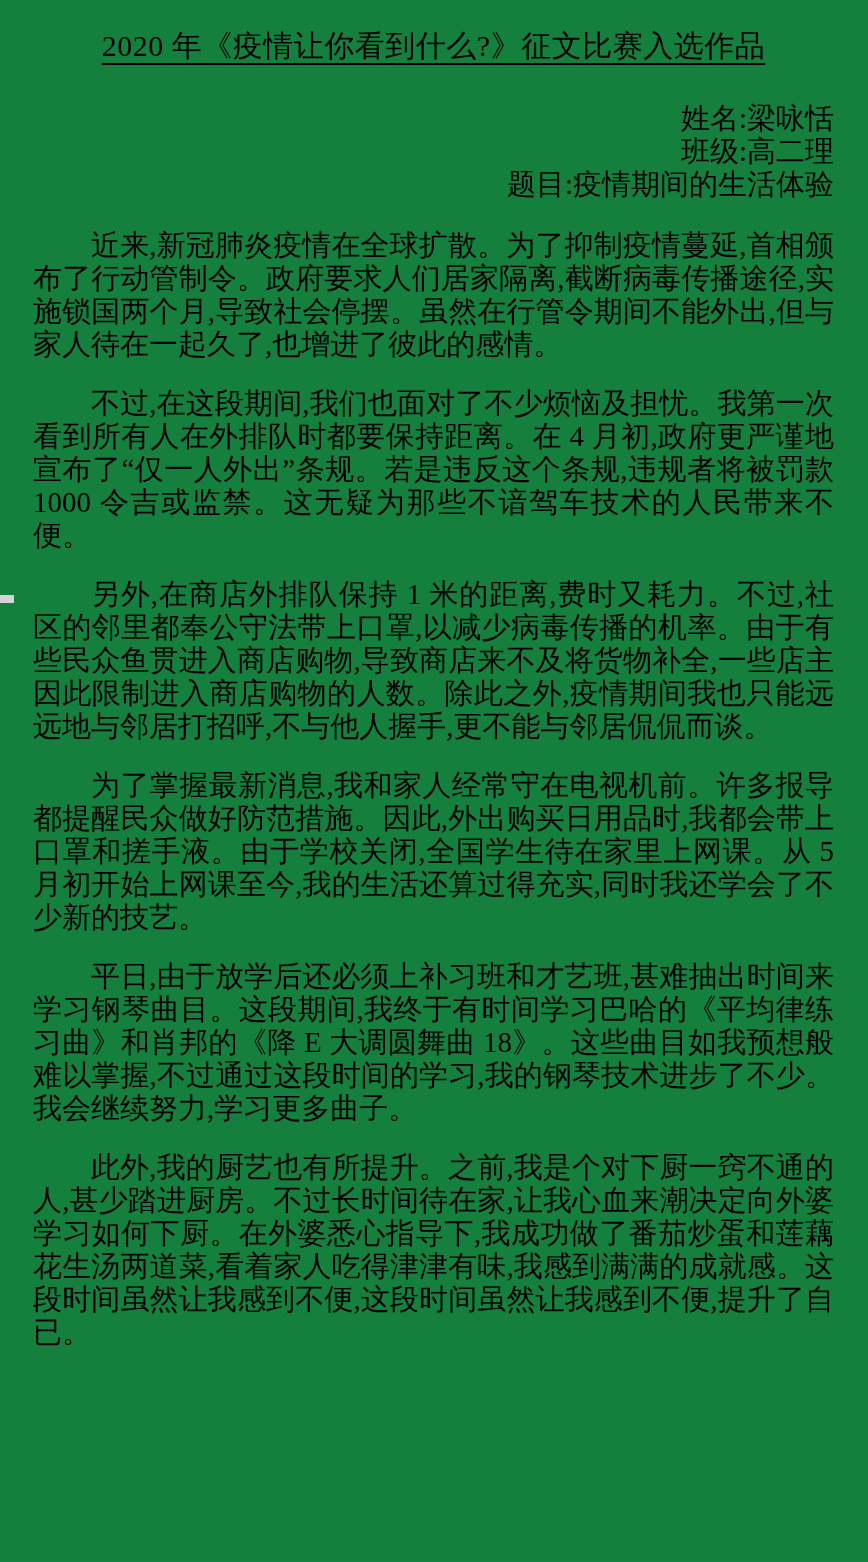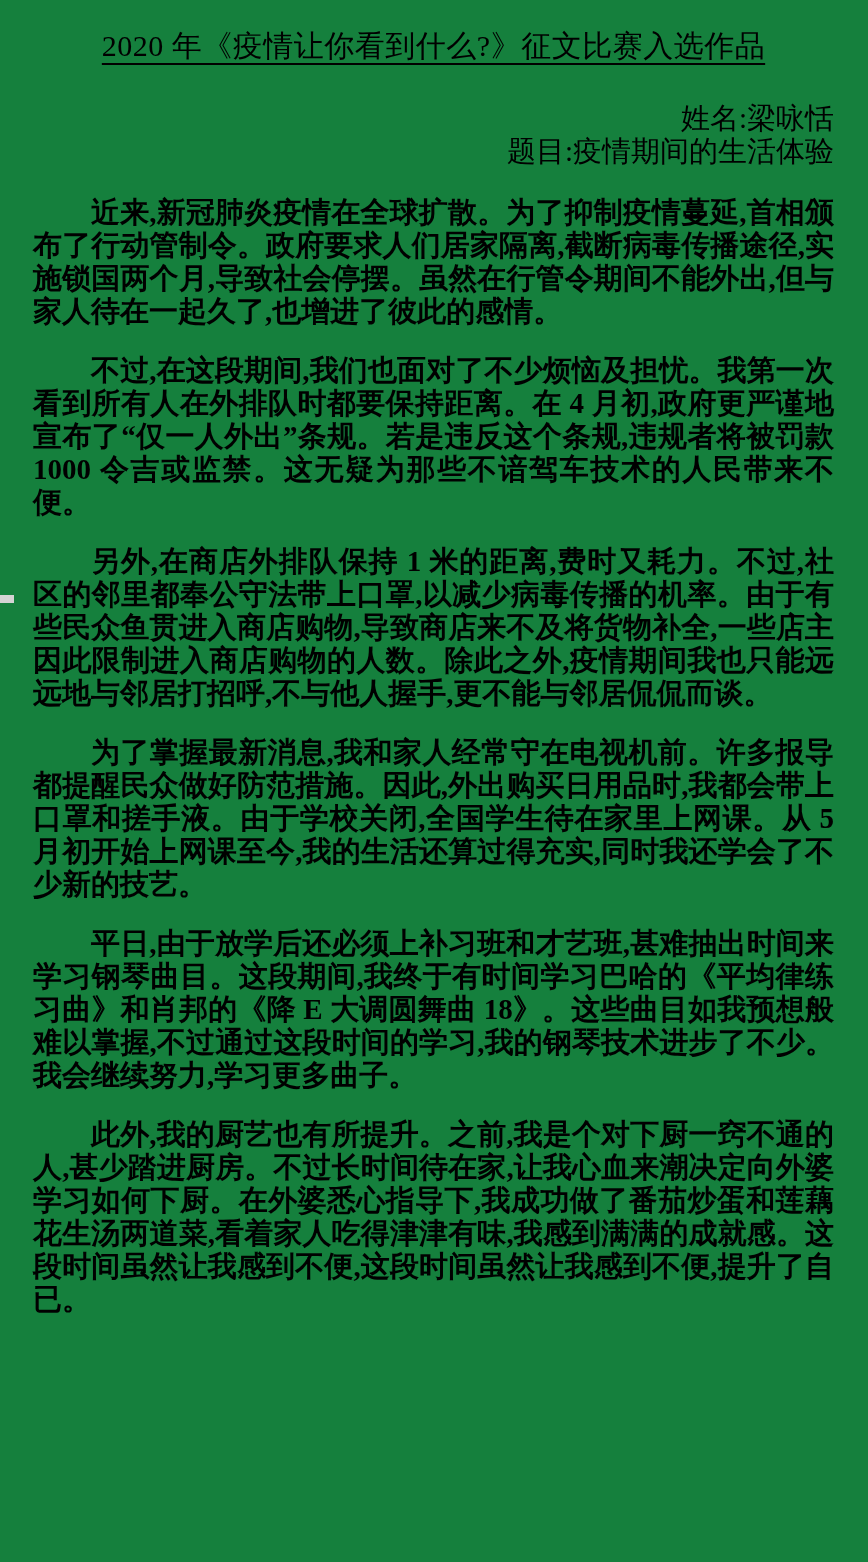--- a/index.html
+++ b/index.html
@@ -36,21 +36,20 @@
     margin-top: 34px;
   }
   .meta-line {
     font-size: 29px;
     line-height: 33px;
     white-space: nowrap;
     text-align: right;
   }
   .essay {
     margin-top: 28px;
-    font-weight: bold;
   }
   .essay p {
     margin: 0 0 26px 0;
     font-size: 29px;
     line-height: 33px;
     text-indent: 2em;
     text-align: justify;
   }
   .scan-artifact {
     position: absolute;
@@ -68,20 +67,23 @@
   <div class="scan-artifact"></div>
 
   <div class="content">
     <h1 class="title">2020 年《疫情让你看到什么?》征文比赛入选作品</h1>
 
     <div class="meta">
       <div class="meta-line">
         <span>姓名:</span><span>梁咏恬</span>
       </div>
       <div class="meta-line">
+        <span>班级:</span><span>高二理</span>
+      </div>
+      <div class="meta-line">
         <span>题目:</span><span>疫情期间的生活体验</span>
       </div>
     </div>
 
     <div class="essay">
       <p>近来,新冠肺炎疫情在全球扩散。为了抑制疫情蔓延,首相颁布了行动管制令。政府要求人们居家隔离,截断病毒传播途径,实施锁国两个月,导致社会停摆。虽然在行管令期间不能外出,但与家人待在一起久了,也增进了彼此的感情。</p>
       <p>不过,在这段期间,我们也面对了不少烦恼及担忧。我第一次看到所有人在外排队时都要保持距离。在 4 月初,政府更严谨地宣布了“仅一人外出”条规。若是违反这个条规,违规者将被罚款 1000 令吉或监禁。这无疑为那些不谙驾车技术的人民带来不便。</p>
       <p>另外,在商店外排队保持 1 米的距离,费时又耗力。不过,社区的邻里都奉公守法带上口罩,以减少病毒传播的机率。由于有些民众鱼贯进入商店购物,导致商店来不及将货物补全,一些店主因此限制进入商店购物的人数。除此之外,疫情期间我也只能远远地与邻居打招呼,不与他人握手,更不能与邻居侃侃而谈。</p>
       <p>为了掌握最新消息,我和家人经常守在电视机前。许多报导都提醒民众做好防范措施。因此,外出购买日用品时,我都会带上口罩和搓手液。由于学校关闭,全国学生待在家里上网课。从 5 月初开始上网课至今,我的生活还算过得充实,同时我还学会了不少新的技艺。</p>
       <p>平日,由于放学后还必须上补习班和才艺班,甚难抽出时间来学习钢琴曲目。这段期间,我终于有时间学习巴哈的《平均律练习曲》和肖邦的《降 E 大调圆舞曲 18》。这些曲目如我预想般难以掌握,不过通过这段时间的学习,我的钢琴技术进步了不少。我会继续努力,学习更多曲子。</p>

